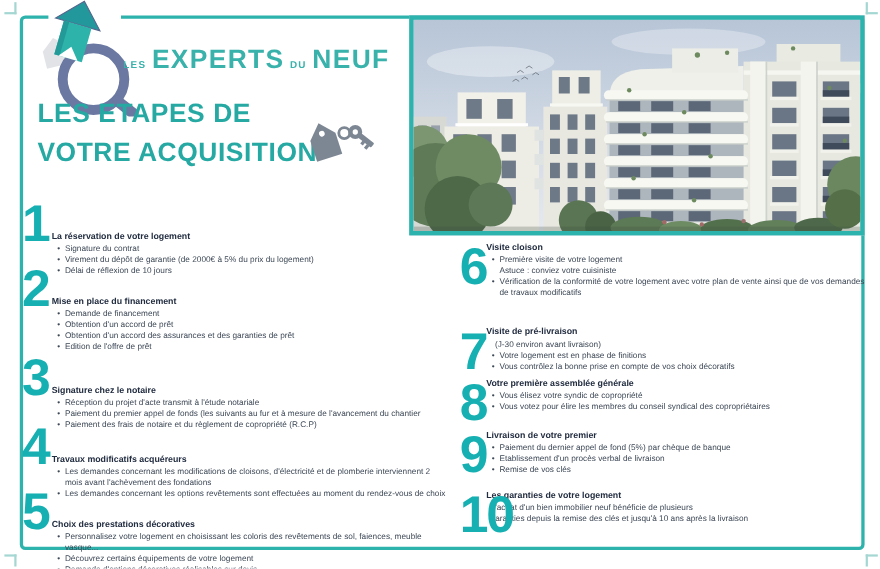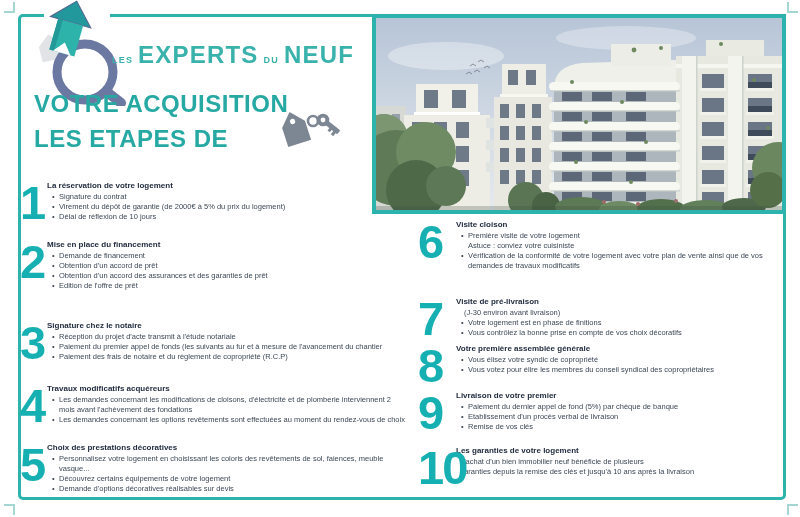--- a/index.html
+++ b/index.html
@@ -29,22 +29,22 @@
   .photo{position:absolute;left:372px;top:14px;width:414px;height:200px;box-sizing:border-box;
     border:4px solid #2cb3ad;background:#cdd6e0;}
   .photo svg{display:block;width:100%;height:100%;}
   
   .col{position:absolute;top:0;height:517px;}
   #col-left{left:20px;width:386px;}
   #col-right{left:418px;width:368px;}
   .step{position:absolute;left:0;width:100%;}
   .num{position:absolute;left:0;top:2px;font-size:47px;font-weight:bold;color:#16b0b2;
     line-height:40px;letter-spacing:-2px;}
-  #col-left .content{margin-left:27px;}
-  #col-right .content{margin-left:38px;}
+  #col-left .content{margin-left:27px;margin-top:29px;}
+  #col-right .content{margin-left:24px;}
   .step-title{font-size:8px;font-weight:bold;color:#222d40;line-height:10px;margin-bottom:1px;}
   .line{font-size:7.5px;color:#3d4856;line-height:10px;display:flex;}
   .line .blt{flex:none;width:7px;text-align:left;}
   .line.bullet{padding-left:5px;}
   .line.note{padding-left:12px;}
   .line.sub{padding-left:8px;}
   .line.text{padding-left:4px;}
   .line .txt{flex:1;}
 </style>
 </head>
@@ -290,22 +290,22 @@
   </svg>
 
   <div class="brand-text">
     <span class="brand-small">LES</span>
     <span class="brand-big">EXPERTS</span>
     <span class="brand-small">DU</span>
     <span class="brand-big">NEUF</span>
   </div>
 
   <div class="page-title">
+    <div>LES ETAPES DE</div>
     <div>VOTRE ACQUISITION</div>
-    <div>LES ETAPES DE</div>
   </div>
 
   <svg class="keys-icon" viewBox="0 0 64 48">
     <g fill="#7d8793">
       <g transform="rotate(-18 16 26)">
         <path d="M4 18 L16 5 L28 18 L28 38 L4 38 Z"></path>
         <circle cx="16" cy="15" r="2.6" fill="#ffffff"></circle>
       </g>
       <circle cx="33" cy="15" r="5" fill="none" stroke="#7d8793" stroke-width="2.6"></circle>
       <circle cx="43" cy="14" r="6.3"></circle>

